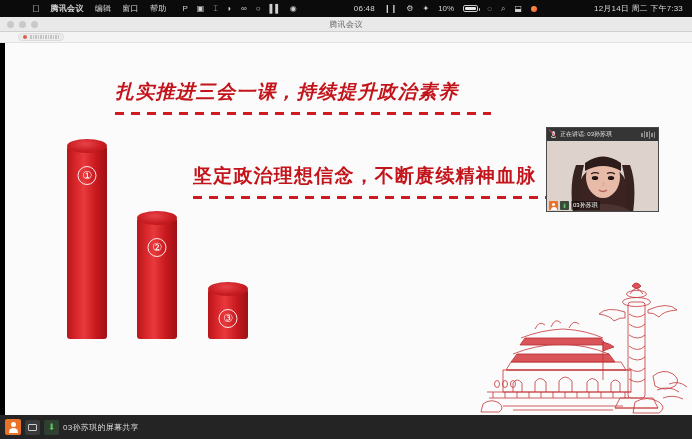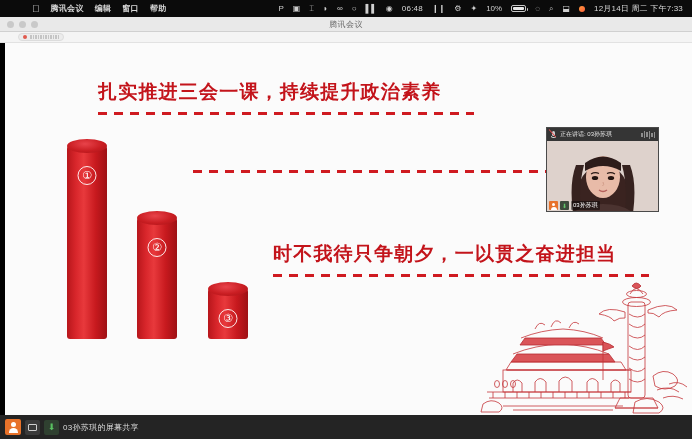--- a/index.html
+++ b/index.html
@@ -14,34 +14,34 @@
   #menubar {
     position:absolute; left:0; top:0; width:692px; height:17px;
     background:#0b0b0b;
     display:flex; align-items:center;
     color:#d8d8d8; font-size:8px;
     padding:0 4px;
     z-index:60;
   }
   .mb-left { display:flex; align-items:center; gap:11px; padding-left:28px; }
   .mb-apple { font-size:10px; line-height:1; color:#e6e6e6; }
-  .mb-item { white-space:nowrap; letter-spacing:.3px;font-weight:bold; }
+  .mb-item { white-space:nowrap; letter-spacing:.3px; }
   .mb-item.bold { font-weight:bold; }
   .mb-right { margin-left:auto; display:flex; align-items:center; gap:9px; padding-right:5px; }
   .mb-ic { font-size:8px; line-height:1; color:#cfcfcf; display:inline-block; }
   .batt-shell {
     width:15px; height:7px; border:1px solid #c8c8c8; border-radius:2px;
     position:relative; display:inline-block;
   }
   .batt-shell::after {
     content:""; position:absolute; right:-3px; top:2px; width:1.5px; height:3px;
     background:#c8c8c8; border-radius:0 1px 1px 0;
   }
   .batt-fill { position:absolute; left:1px; top:1px; bottom:1px; width:11px; background:#e8e8e8; border-radius:1px; }
-  .mb-time { white-space:nowrap; font-size:8px; letter-spacing:.2px; }
+  .mb-time { white-space:nowrap; font-size:8px; letter-spacing:.2px;margin-left:48px; }
   .siri-dot { width:6px; height:6px; border-radius:50%; background:linear-gradient(135deg,#ff9a3c,#ff5f3c); display:inline-block; }
 
   
   #titlebar {
     position:absolute; left:0; top:17px; width:692px; height:15px;
     background:#e9e9e9;
     border-bottom:1px solid #d0d0d0;
     display:flex; align-items:center;
     z-index:55;
   }
@@ -272,33 +272,30 @@
       <div class="cap"></div>
       <div class="num">②</div>
     </div>
 
     <div class="pillar" style="left:203px; top:246px; width:40px; height:50px;">
       <div class="body"></div>
       <div class="cap"></div>
       <div class="num">③</div>
     </div>
 
-    <div class="hline" style="left:93px; top:36px; width:376px;">
+    <div class="hline" style="left:110px; top:36px; width:376px;font-style:italic;">
       <div class="txt">扎实推进三会一课，持续提升政治素养</div>
       <div class="dashes"></div>
     </div>
 
     <div class="hline" style="left:188px; top:120px; width:376px;">
+      <div class="txt">坚定政治理想信念，不断赓续精神血脉</div>
       <div class="dashes"></div>
     </div>
 
-    <div class="hline" style="left:268px; top:198px; width:376px;">
-      <div class="txt">时不我待只争朝夕，一以贯之奋进担当</div>
-      <div class="dashes"></div>
-    </div>
 
     <div id="art">
       <svg width="215" height="135" viewBox="0 0 215 135" xmlns="http://www.w3.org/2000/svg">
         <g stroke="#c0242a" stroke-width="0.8" fill="none" opacity="0.92">
 
           <rect x="151" y="22" width="17" height="96" rx="3"></rect>
           <ellipse cx="159.5" cy="22" rx="14" ry="4.5"></ellipse>
           <ellipse cx="159.5" cy="14" rx="10" ry="3.5"></ellipse>
           <path d="M153 14 q6 -11 13 0"></path>
           <path d="M155 6 q4 -6 9 0 q-4 5 -9 0z" fill="#d8474c" stroke="#b01c22"></path>

